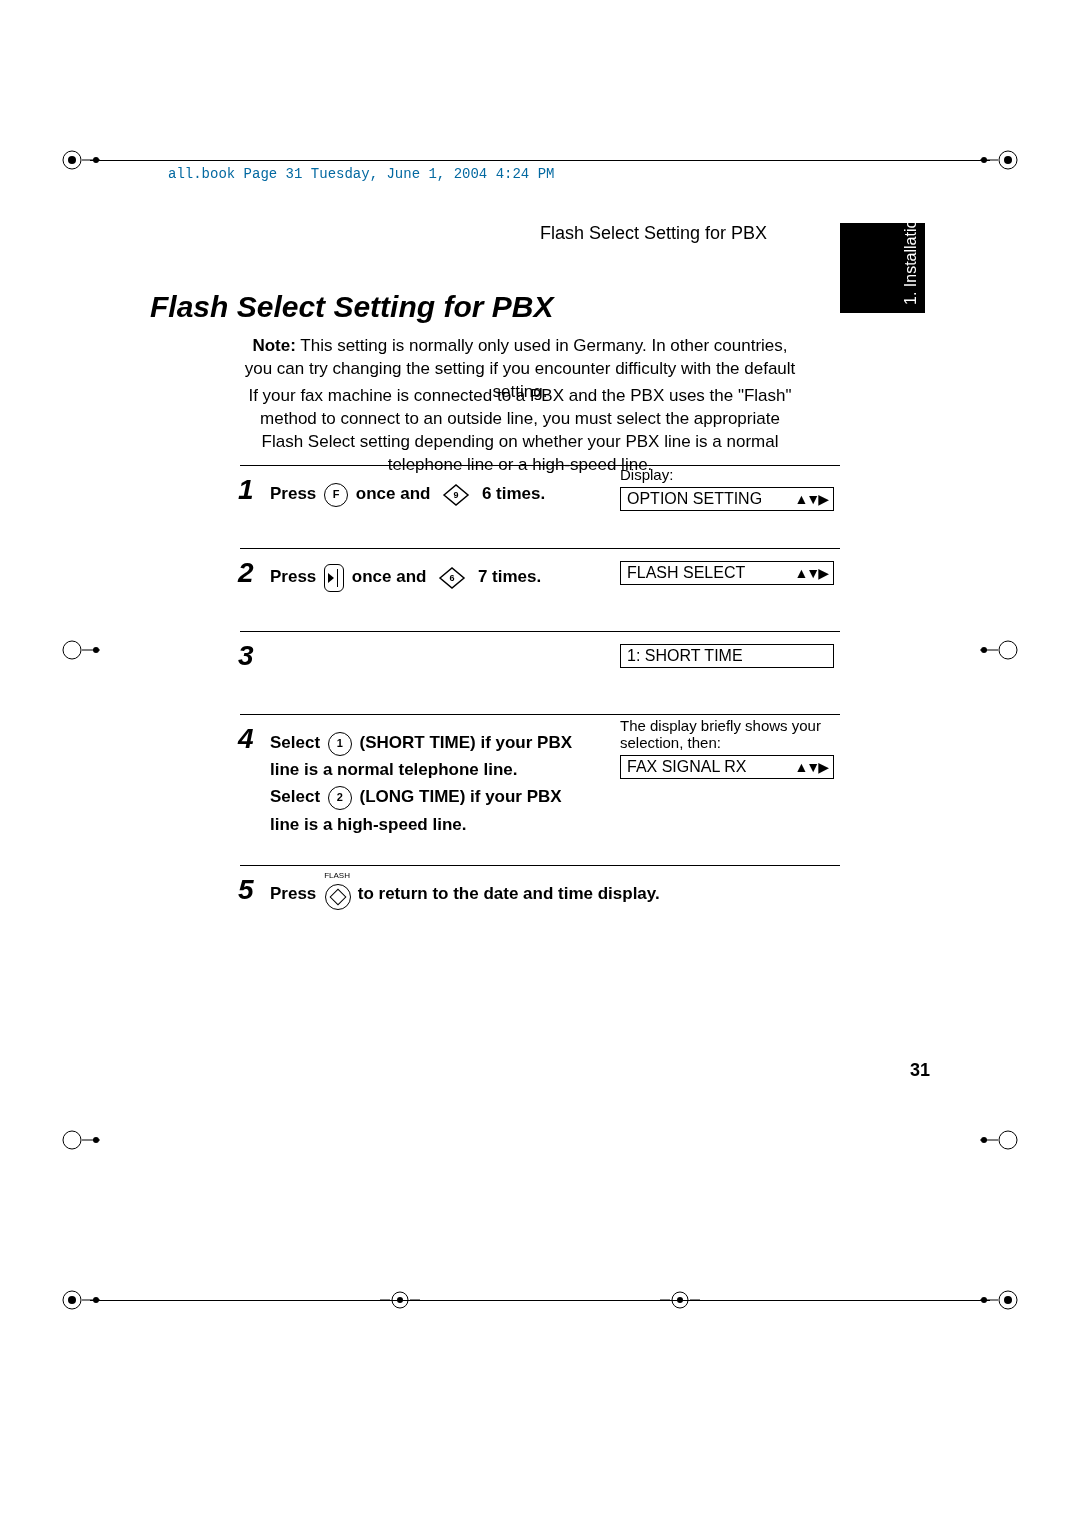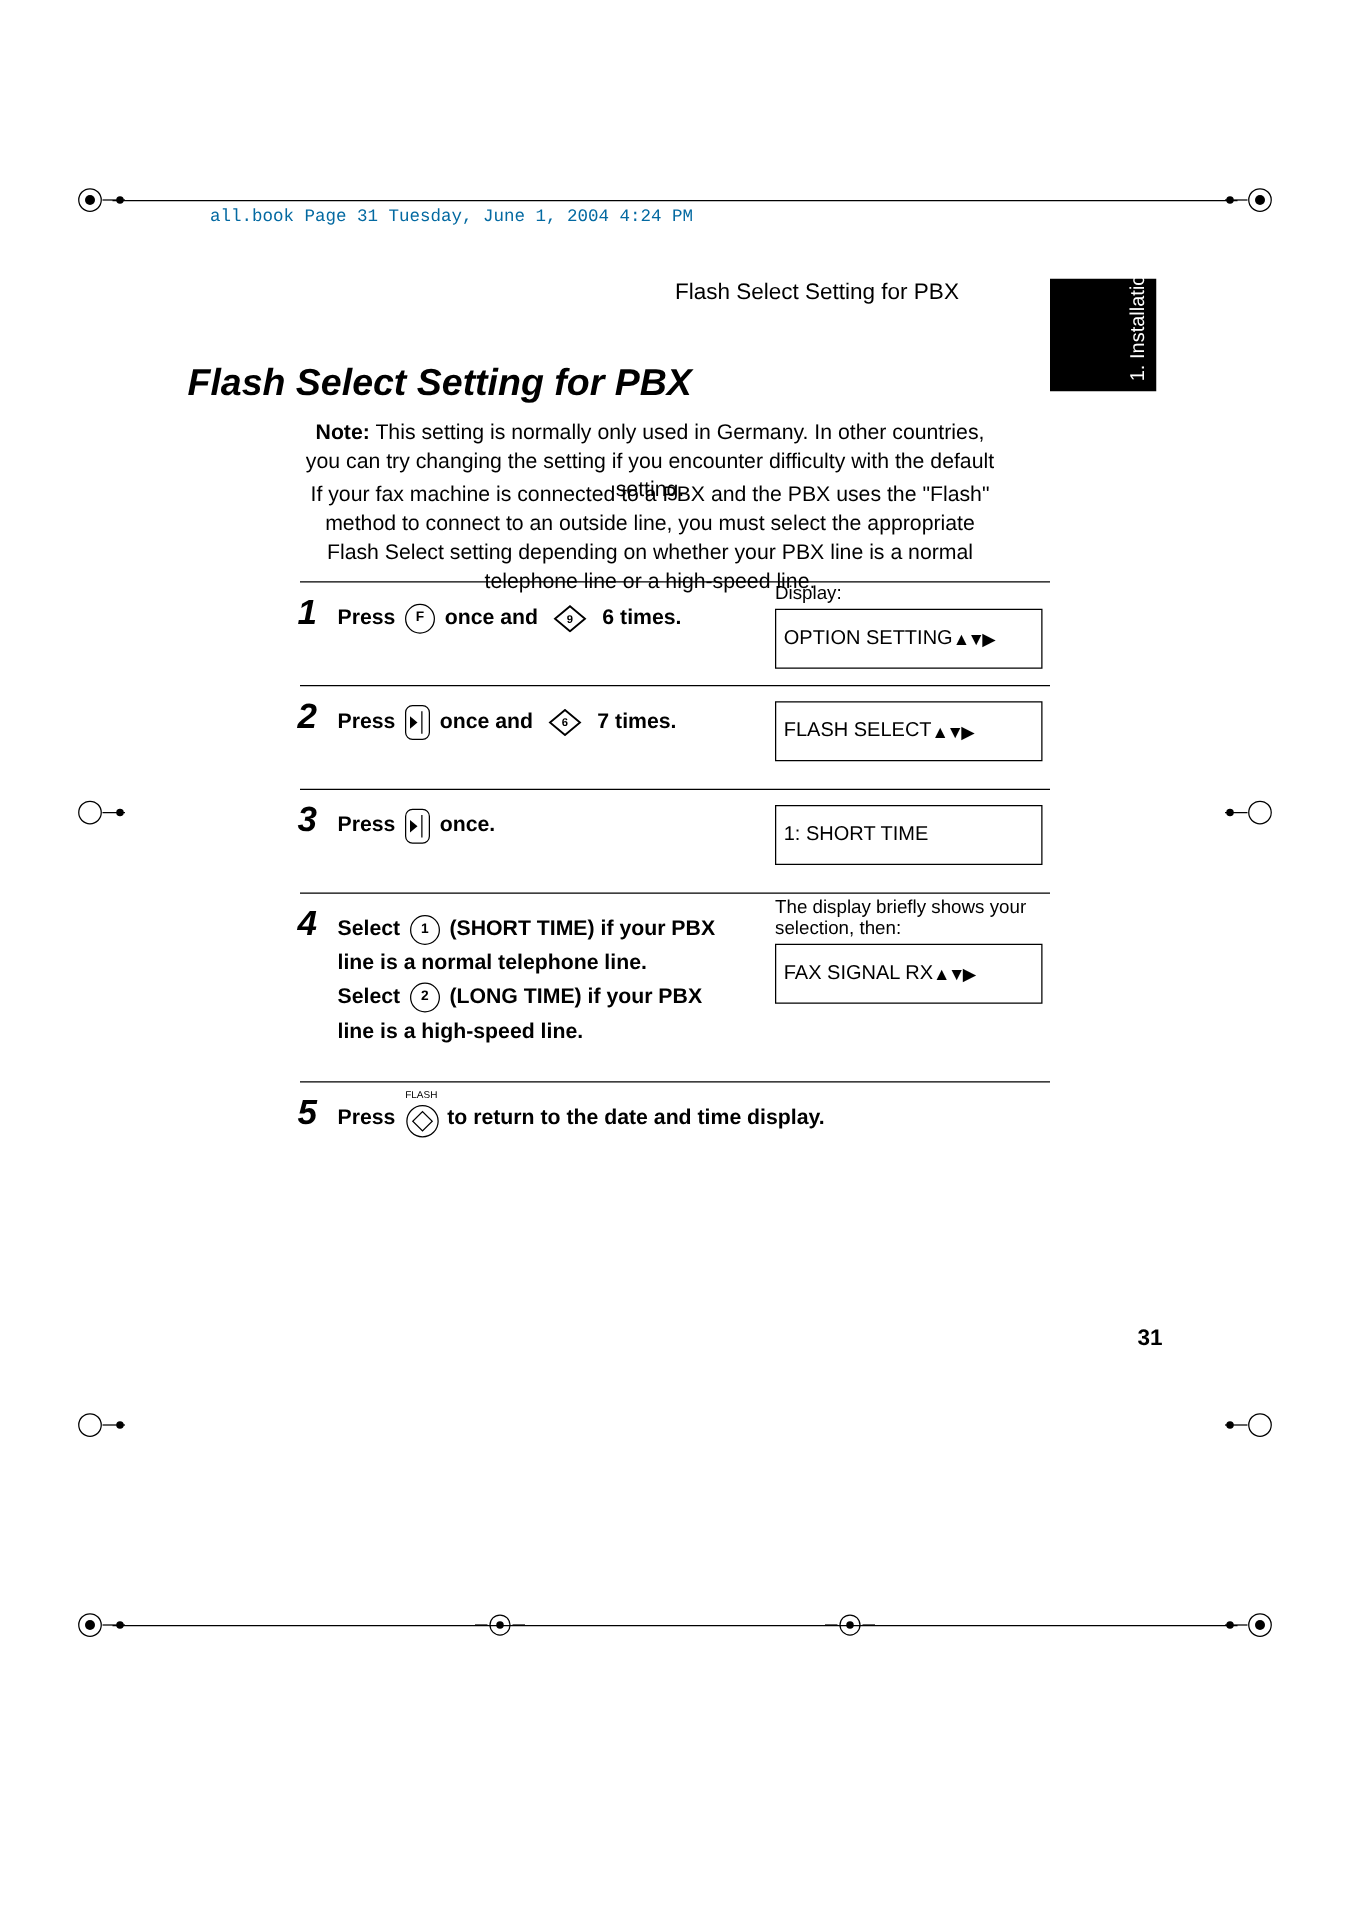--- a/index.html
+++ b/index.html
@@ -163,24 +163,24 @@
     right: 0;
     top: 0px;
     width: 220px;
   }
   .display-label {
     font-size: 15px;
     margin-bottom: 4px;
   }
   .lcd {
     border: 1px solid #000;
-    padding: 12px 6px;
+    padding: 0 6px;
     font-size: 16px;
     display: flex;
-    justify-content: flex-start;
+    justify-content: space-between;
     align-items: center;
     width: 200px;
     height: 22px;
   }
   .lcd .navglyph {
     font-size: 14px;
     letter-spacing: -2px;
   }
   .page-num {
     position: absolute;
@@ -279,25 +279,20 @@
     <div class="display-col" style="top:12px">
       <div class="lcd">
         <span>FLASH SELECT</span>
         <span class="navglyph">▲▼▶</span>
       </div>
     </div>
   </div>
 
   <div class="step-row">
     <div class="step-num">3</div>
-    <span class="step-text">
-      <span>Press </span>
-      <span class="icon-btn icon-arrowbox"></span>
-      <span> once.</span>
-    </span>
     <div class="display-col" style="top:12px">
       <div class="lcd">
         <span>1: SHORT TIME</span>
       </div>
     </div>
   </div>
 
   <div class="step-row" style="min-height:120px">
     <div class="step-num">4</div>
     <div class="step-text" style="width:320px">

